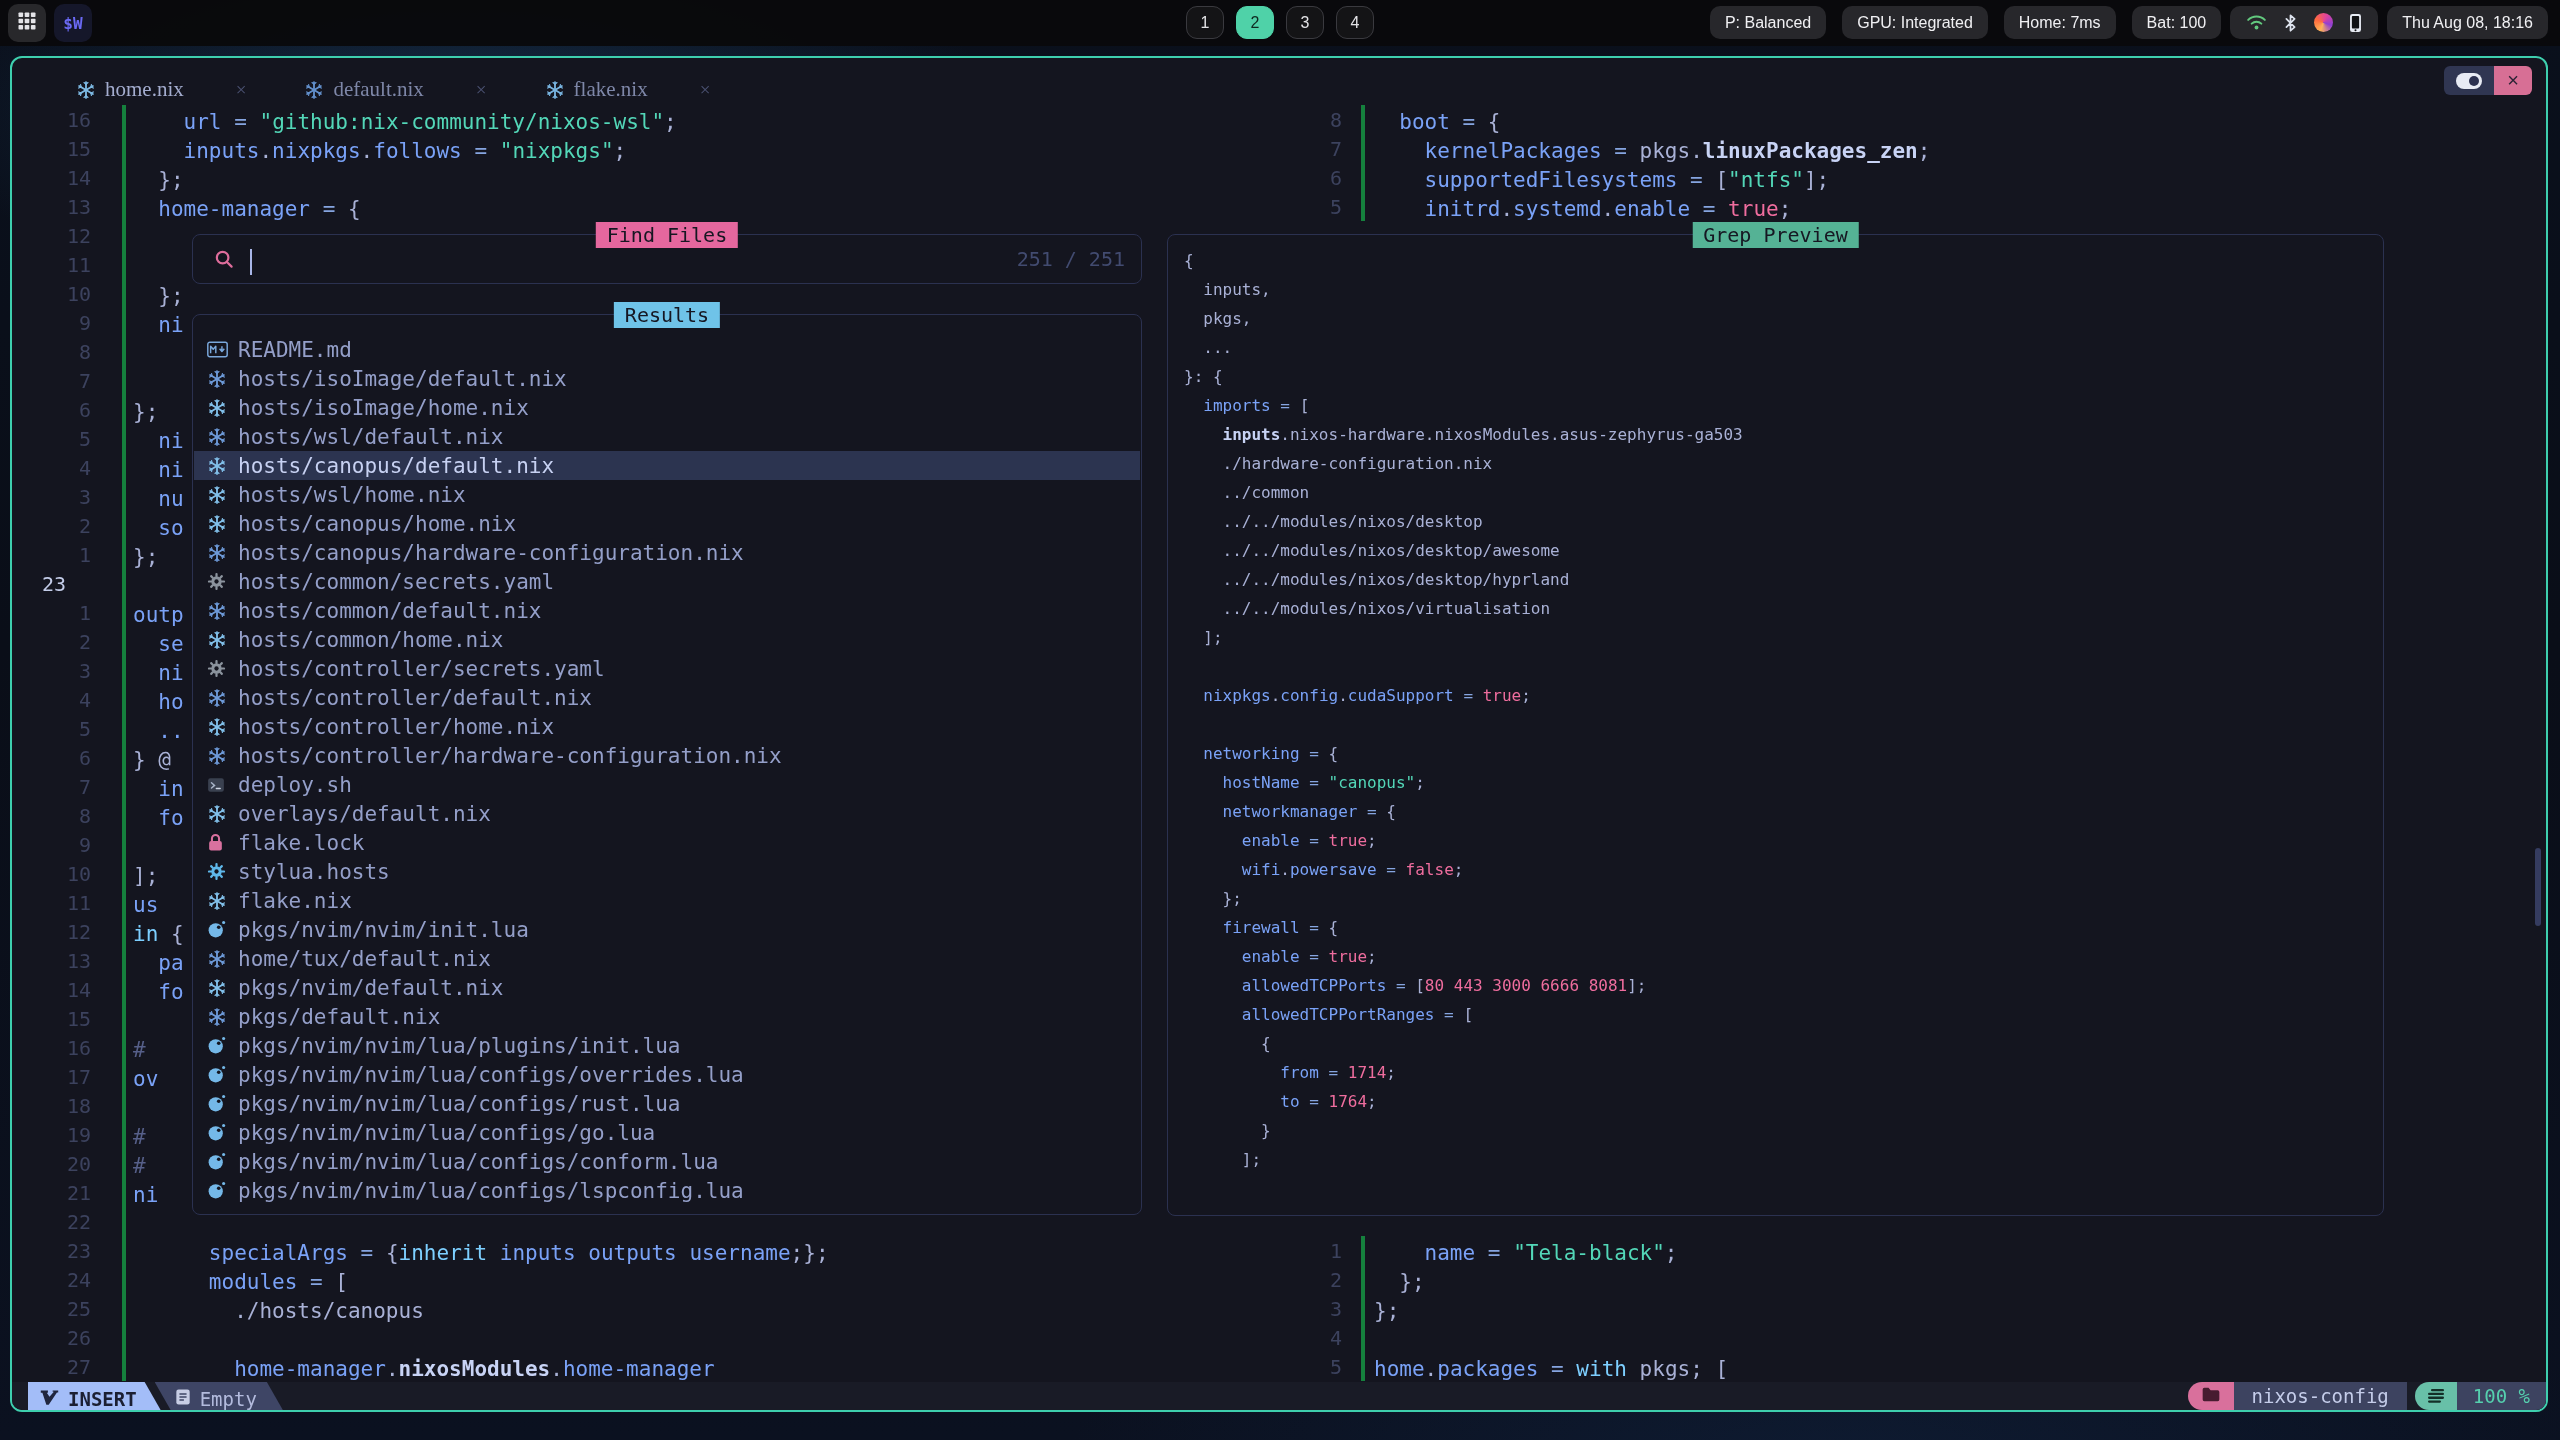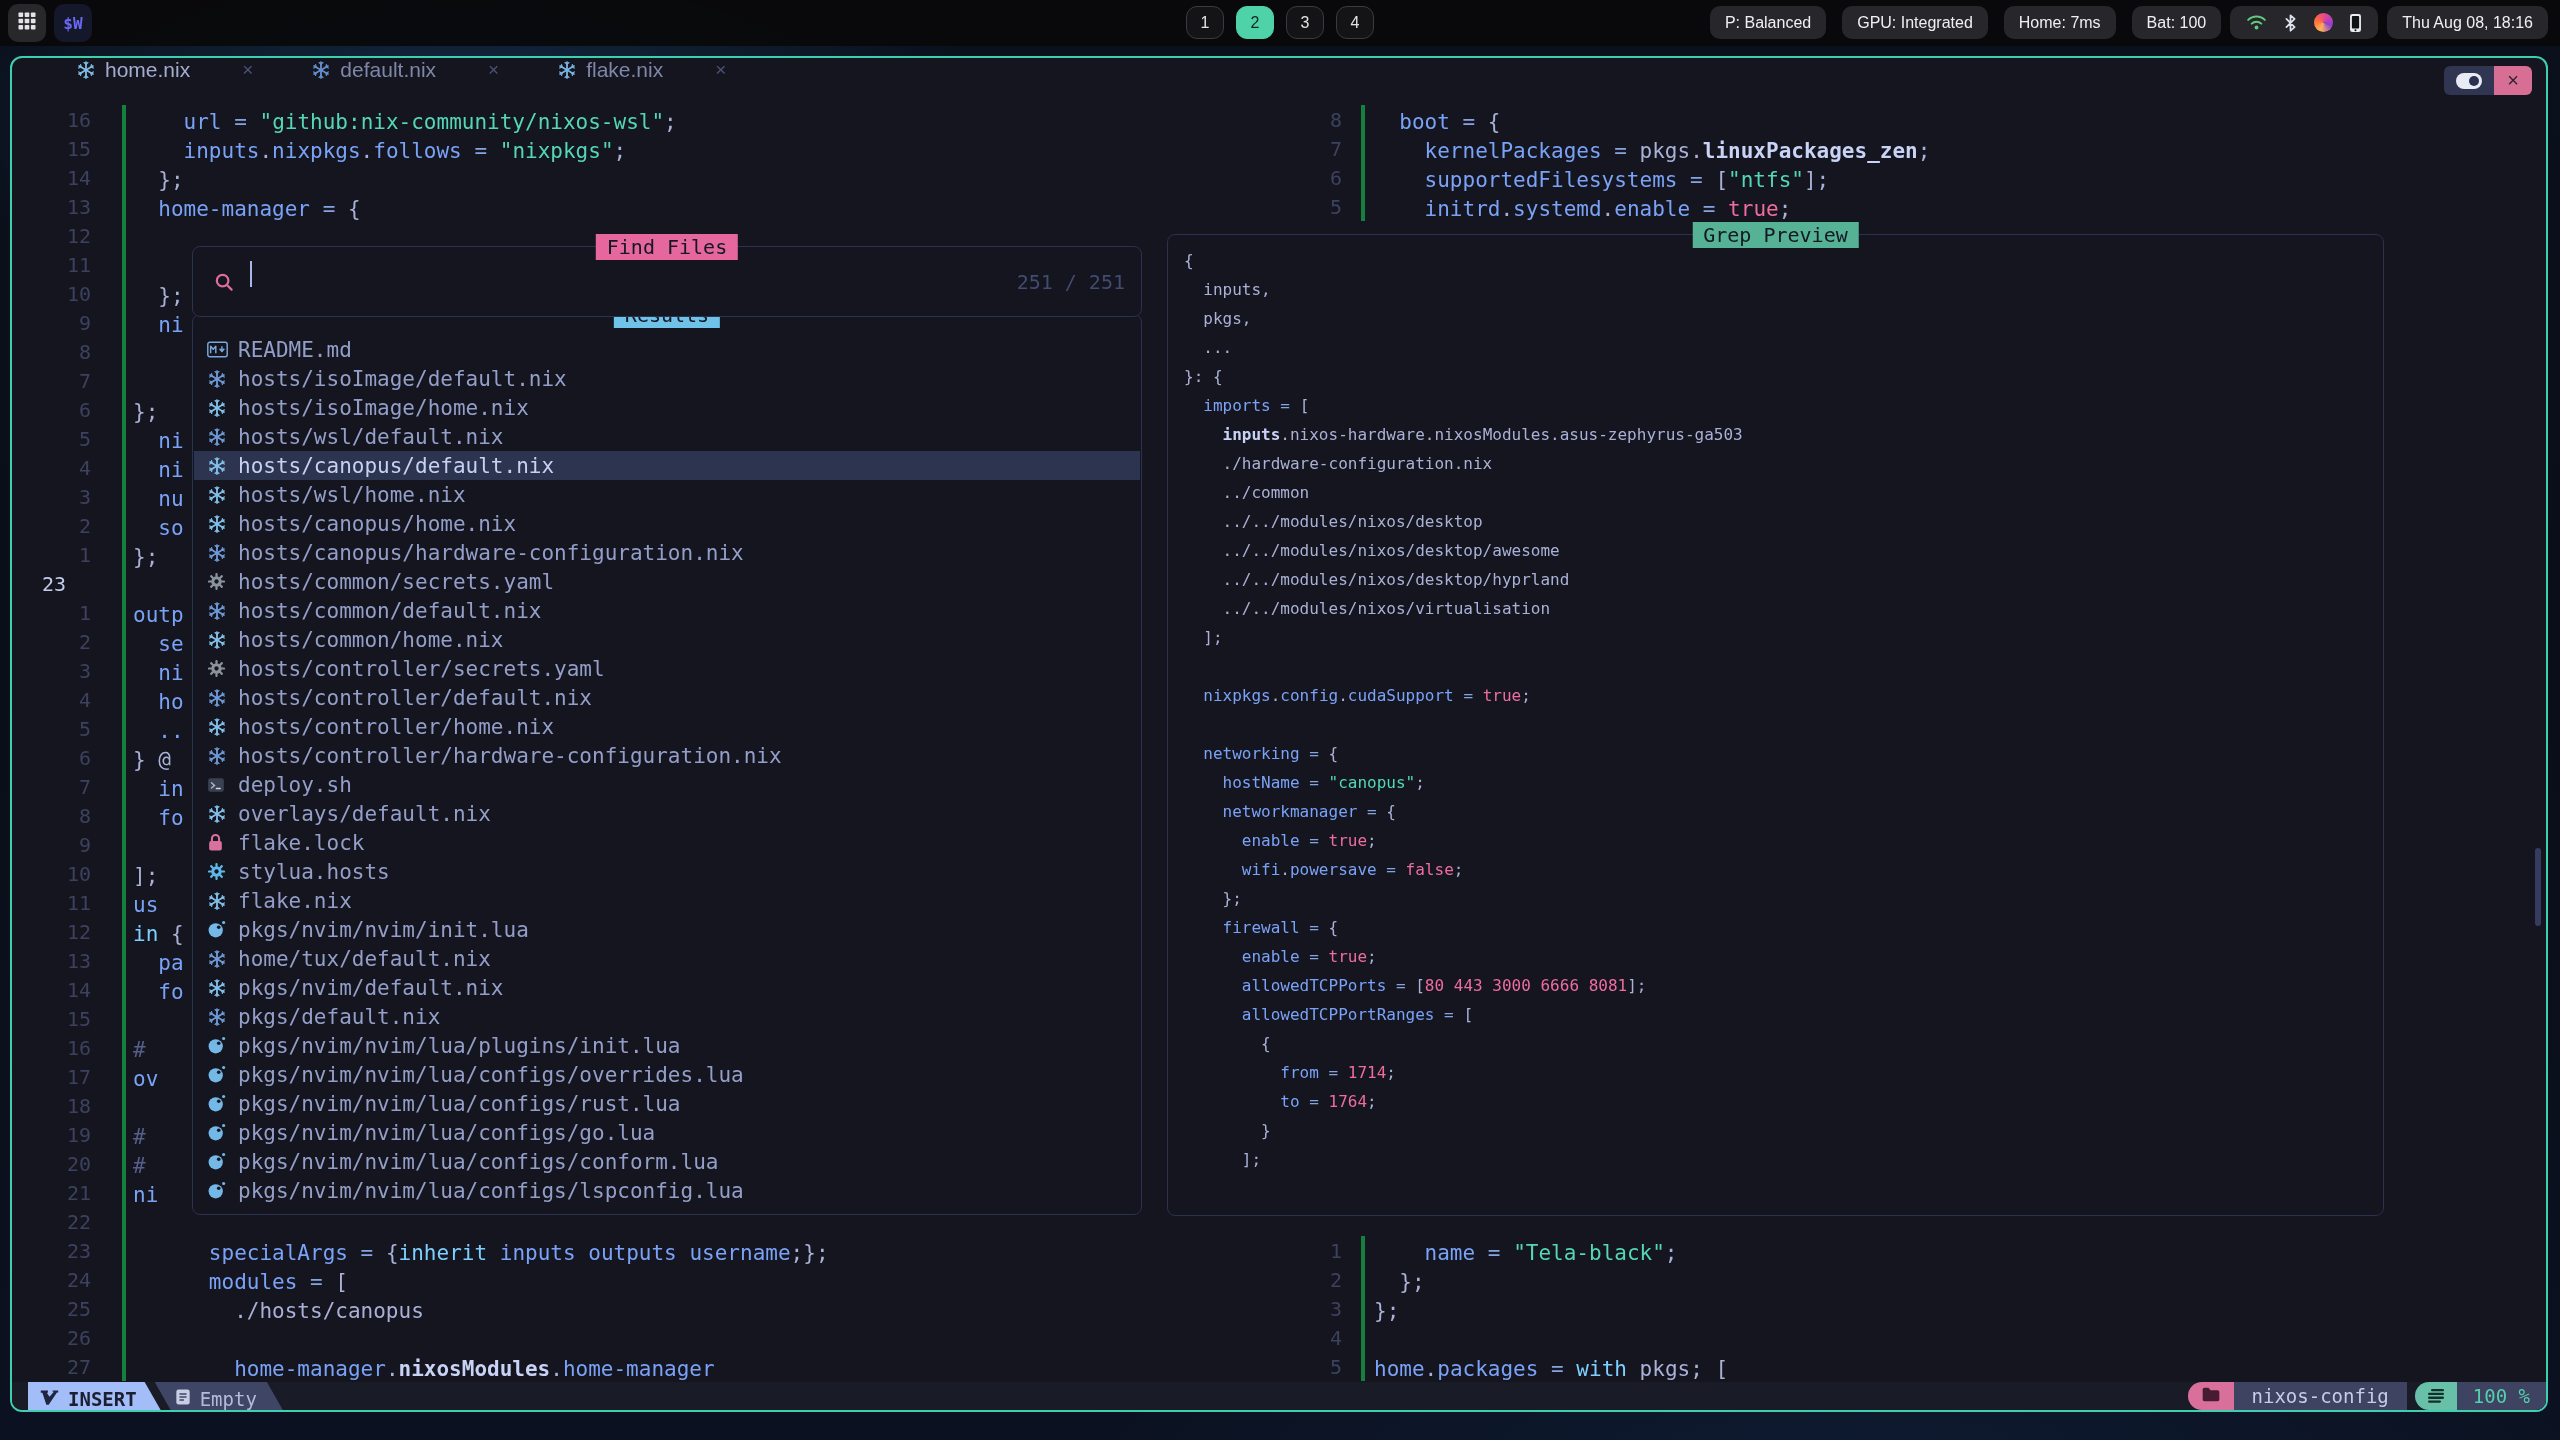--- a/index.html
+++ b/index.html
@@ -15,21 +15,21 @@
   .tb-sw{background:#15172a;color:#6b6af5;font-family:"DejaVu Sans Mono",monospace;font-weight:bold;font-size:16px}
   .tb-center{position:absolute;left:50%;top:6px;transform:translateX(-50%);display:flex;gap:12px}
   .ws{width:38px;height:33px;border-radius:11px;border:1px solid #3a3a3f;background:#141416;color:#e3e3e6;font-size:16px;display:flex;align-items:center;justify-content:center}
   .ws.active{background:#4fd2a8;border-color:#4fd2a8;color:#0e2a20}
   .tb-right{position:absolute;right:12px;top:6px;display:flex;gap:9px;height:33px}
   .pill{background:#27272b;border-radius:10px;display:flex;align-items:center;padding:0 15px;color:#f0f0f3;font-size:16px;white-space:nowrap}
   .pill.icons{gap:16px;padding:0 16px}
   .dot-color{width:19px;height:19px;border-radius:50%;background:conic-gradient(from 200deg,#ffb357,#ff6a3d,#e0449a,#8f3fd4,#ffb357)}
   
   .window{position:absolute;left:10px;top:56px;width:2538px;height:1356px;background:#14151f;border:2px solid #3ecfae;border-radius:12px;overflow:hidden}
-  .tabbar{position:absolute;left:0;top:0;right:0;height:44px;display:flex;align-items:flex-start;padding-left:64px;gap:58px;font-family:Liberation Sans, sans-serif;font-size:21px}
+  .tabbar{position:absolute;left:0;top:0;right:0;height:44px;display:flex;align-items:flex-end;padding-left:64px;gap:58px;font-family:Liberation Serif, serif;font-size:21px}
   .tab{display:flex;align-items:center}
   .tab .ticon{margin-right:9px;display:flex}
   .tab .tlabel{color:#7e87a8}
   .tab.active .tlabel{color:#a4adcf}
   .tab .tclose{margin-left:52px;color:#4b5273;font-size:19px}
   .winctl{position:absolute;right:14px;top:8px;display:flex}
   .ctl-toggle{width:50px;height:29px;background:#303652;border-radius:6px 0 0 6px;display:flex;align-items:center;justify-content:center}
   .tgl{width:26px;height:16px;background:#e8ebf4;border-radius:8px;position:relative}
   .tgl::after{content:"";position:absolute;right:3px;top:3px;width:10px;height:10px;border-radius:50%;background:#2c3150}
   .ctl-close{width:38px;height:29px;background:#d76f95;border-radius:0 6px 6px 0;display:flex;align-items:center;justify-content:center;color:#2c2335;font-size:20px}
@@ -41,21 +41,21 @@
   .ltext{border-left:4px solid #15803d;margin-left:31px;padding-left:7px;height:100%;display:flex;align-items:flex-end;white-space:pre}
   .code.g1 .lnum{width:20px}
   .code.g1 .ltext{margin-left:19px;padding-left:9px}
   #left-code{left:30px;top:47px}
   #right-top{left:1310px;top:47px}
   #right-bottom{left:1310px;top:1178px}
   .tok-fg{color:#a9b1d6}.tok-b{color:#7aa2f7}.tok-o{color:#86a5e0}.tok-s{color:#53d7b8}
   .tok-p{color:#ef6d9e}.tok-c{color:#7dcfff}.tok-k{color:#565f89}.tok-w{color:#c8d3f5;font-weight:600}
   
   .float{position:absolute;background:#14151f;border:1px solid #2b3150;border-radius:8px;font-family:"DejaVu Sans Mono",monospace}
-  #f-input{left:180px;top:188px;width:950px;height:71px;z-index:6}
+  #f-input{left:180px;top:176px;width:950px;height:50px;z-index:6}
   #f-results{left:180px;top:256px;width:950px;height:901px;z-index:5}
   #f-preview{left:1155px;top:176px;width:1217px;height:982px;z-index:5}
   .chip{position:absolute;top:-13px;left:50%;transform:translateX(-50%);height:26px;line-height:26px;padding:0 11px;font-size:20px;color:#161722;z-index:7;white-space:nowrap}
   #chip-find{background:#e5679e}
   #chip-results{background:#6fc3e8}
   #chip-preview{background:#55b295}
   .srch-icon{position:absolute;left:20px;top:50%;transform:translateY(-50%);display:flex}
   .cursorbar{position:absolute;left:57px;top:14px;width:2px;height:26px;background:#a9b6e8}
   .count{position:absolute;right:16px;top:50%;transform:translateY(-50%);color:#424b70;font-size:20px}
   .rlist{position:absolute;left:1px;right:1px;top:20px}

